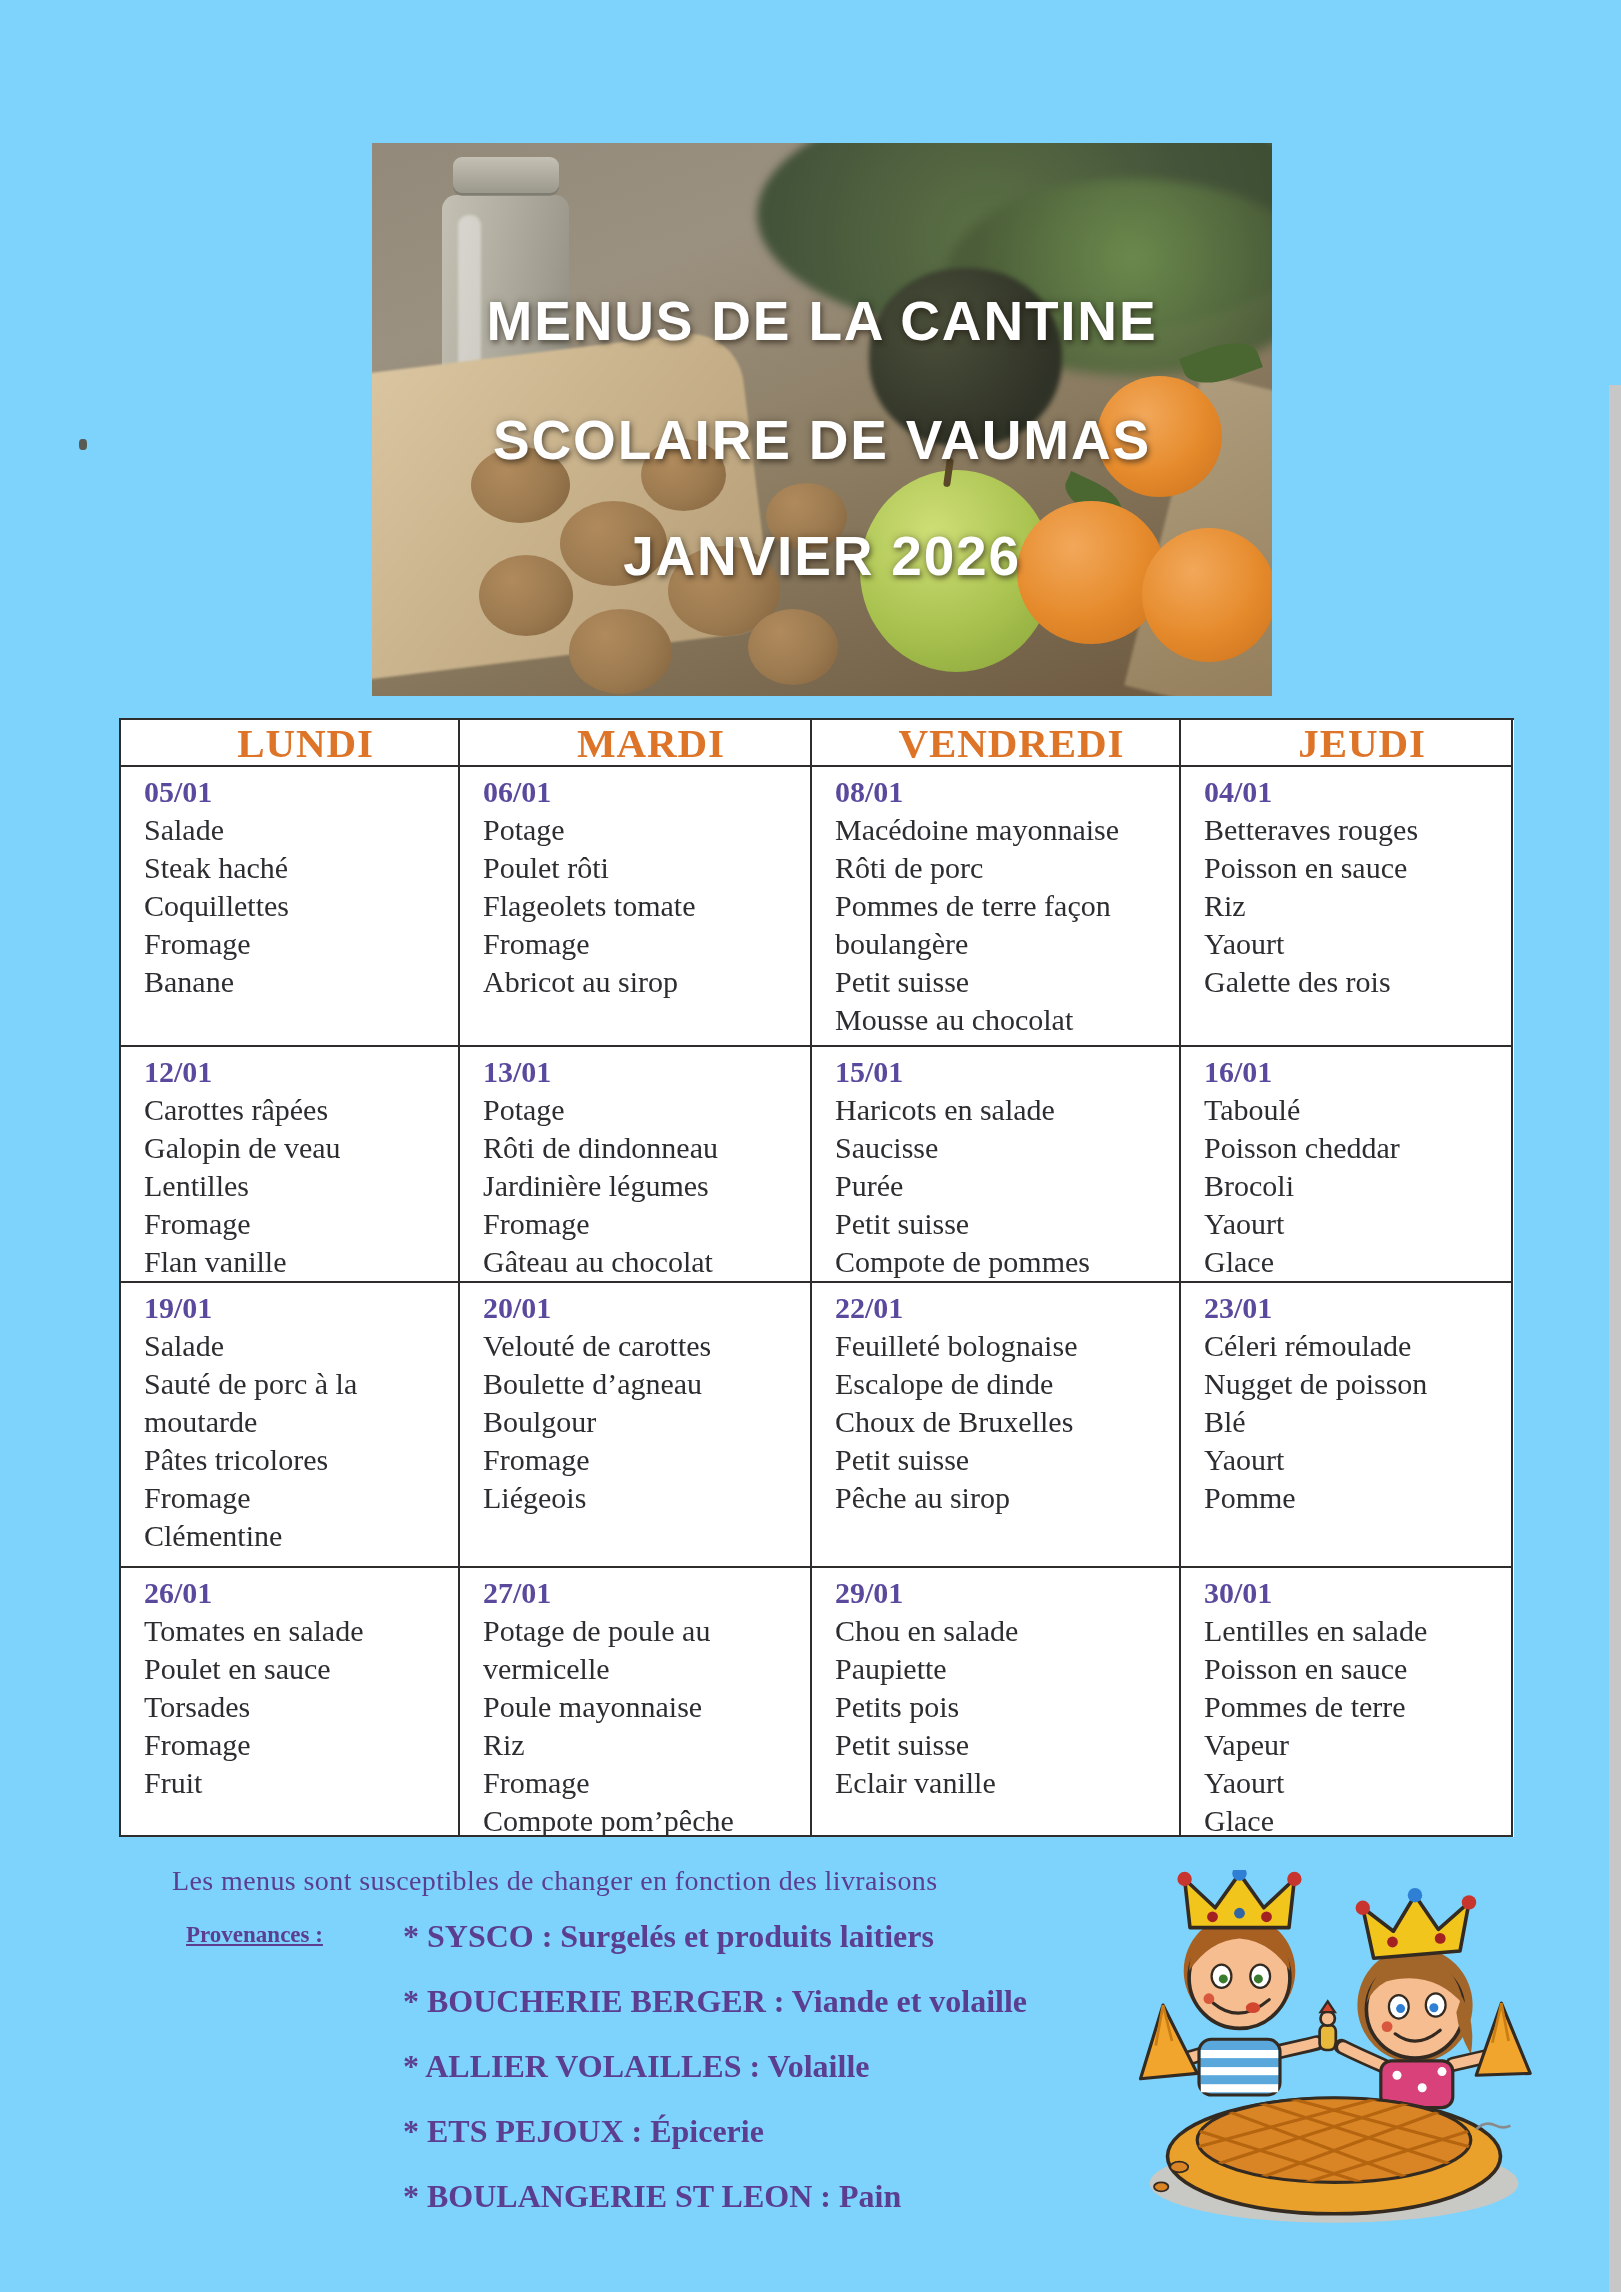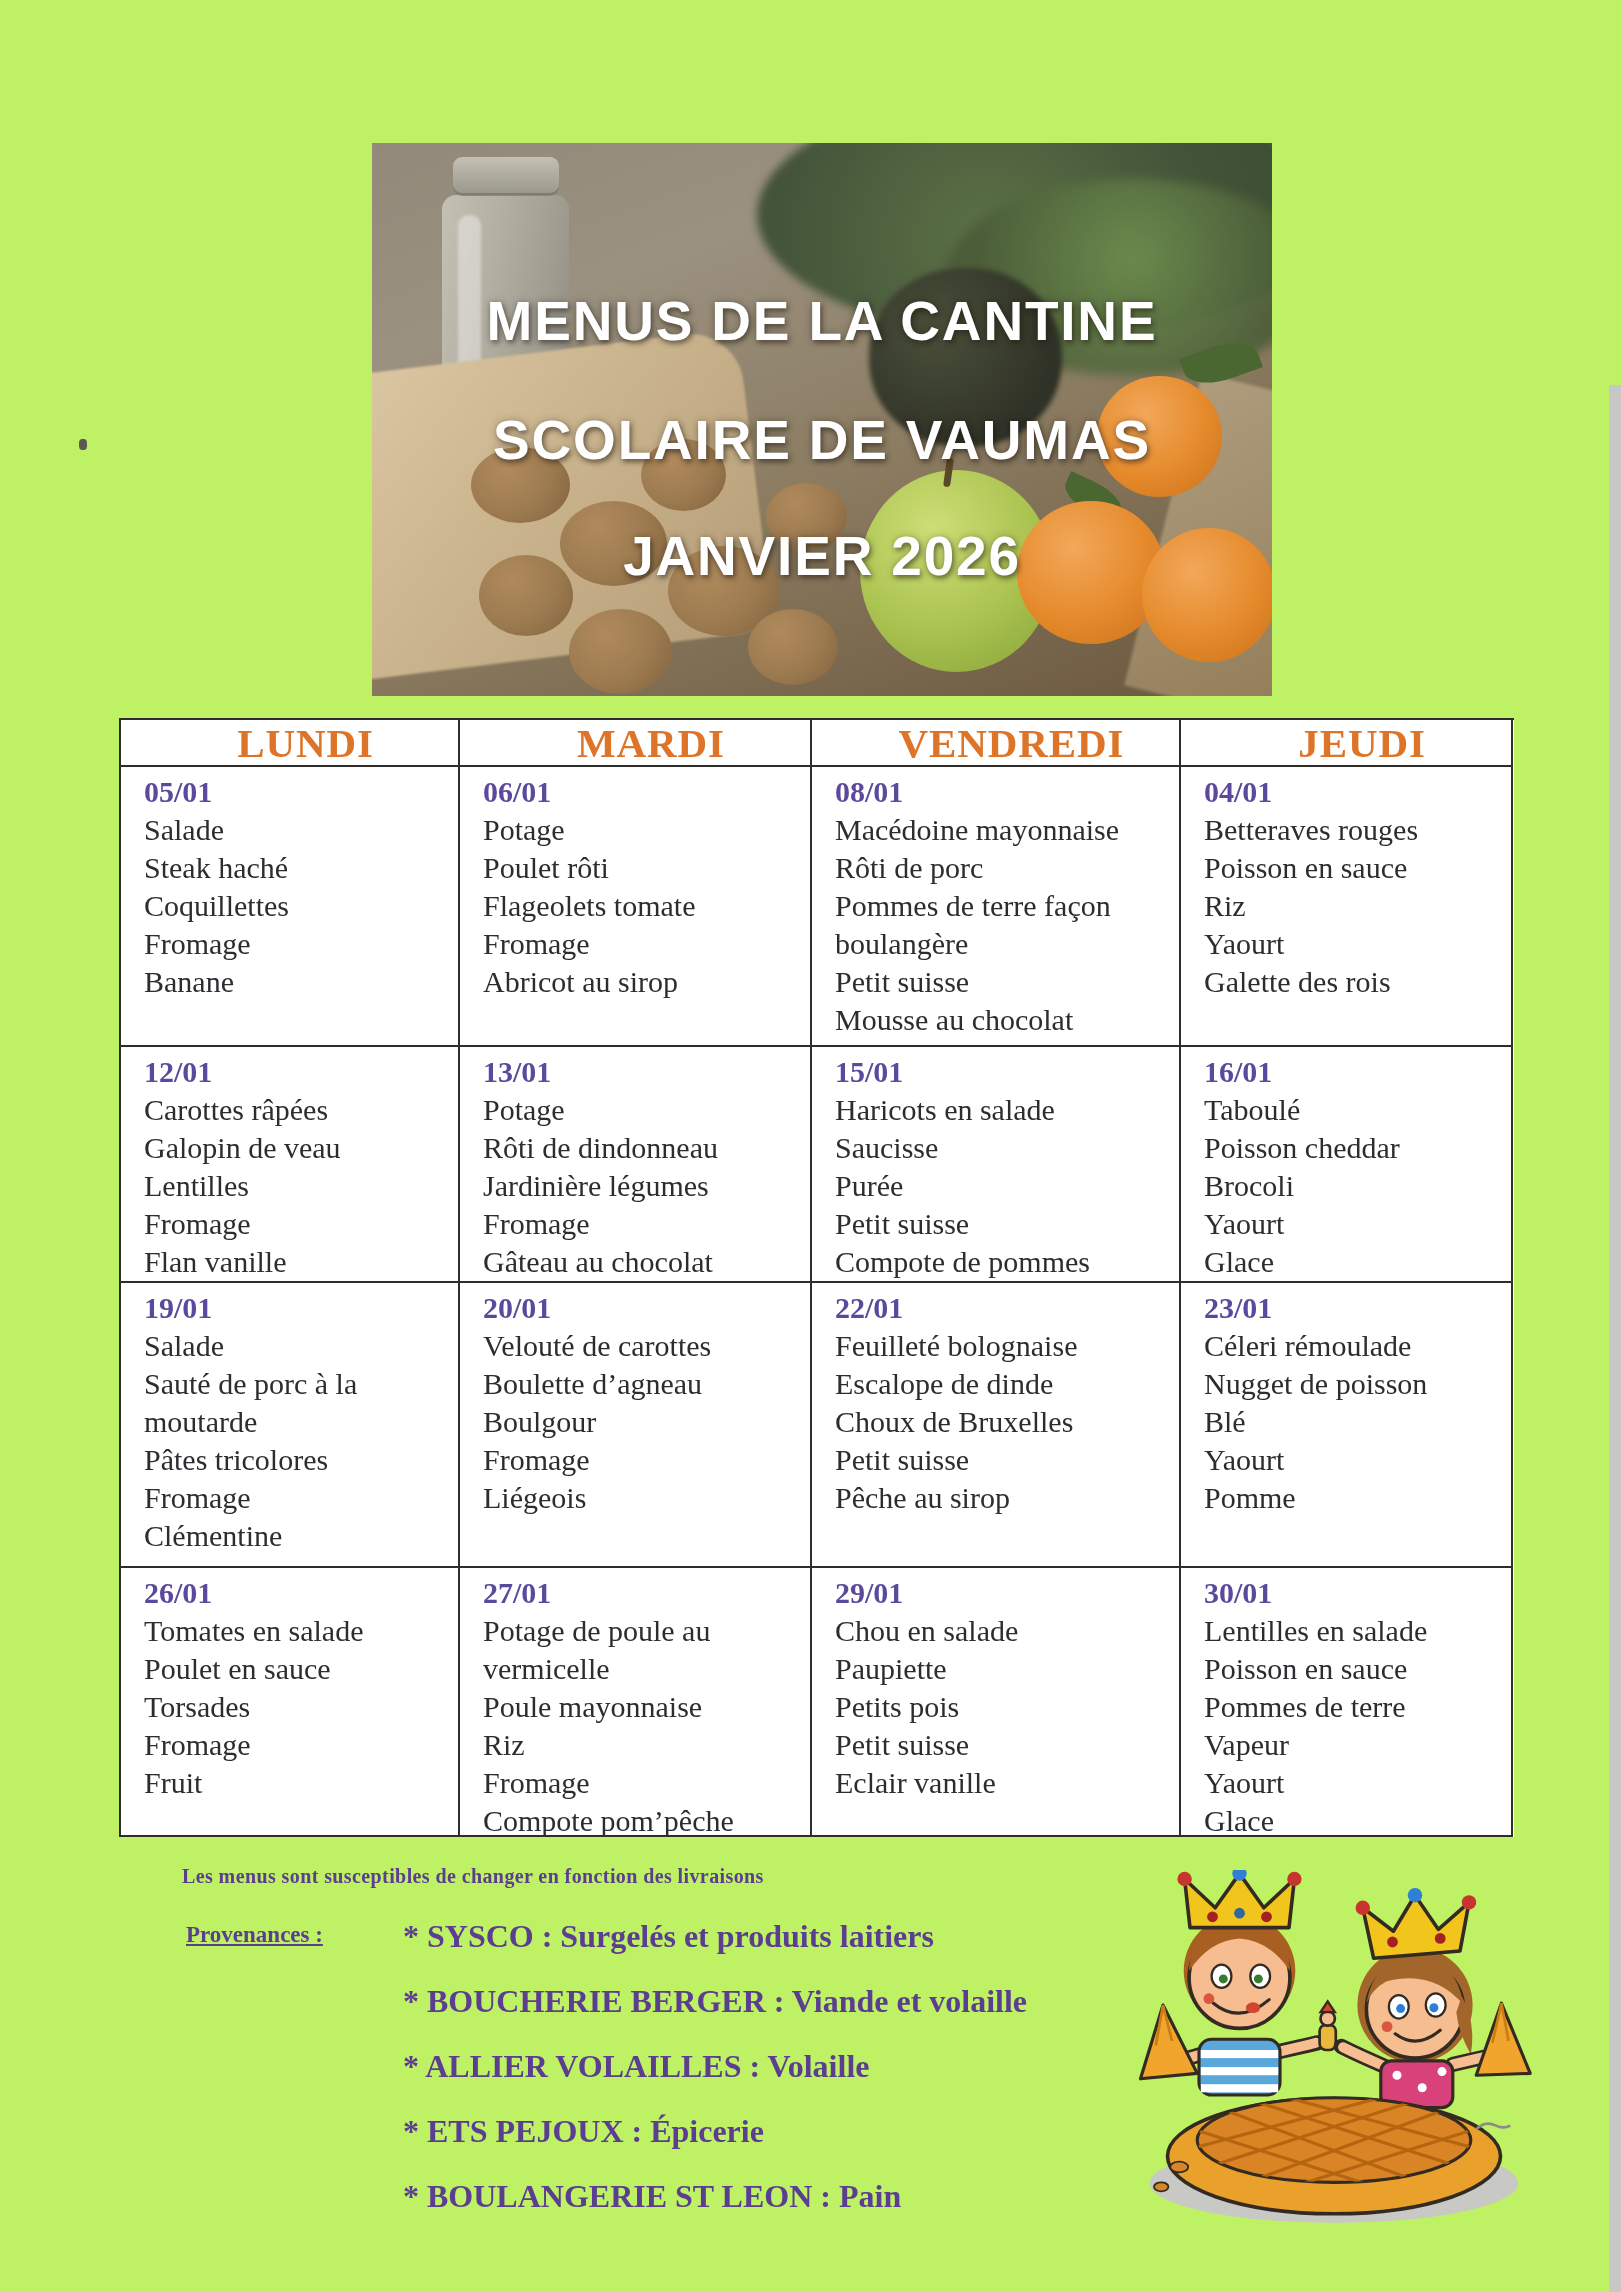--- a/index.html
+++ b/index.html
@@ -1,18 +1,18 @@
 <!DOCTYPE html>
 <html style="font-size:14.3px"><head>
 <meta charset="utf-8">
 <style>
   html,body { margin:0; padding:0; background:#e8e8e8; }
   .page {
     position:relative; width:1621px; height:2293px; margin:0 auto;
-    background:#bef264; overflow:hidden;
+    background:#7dd3fc; overflow:hidden;
     font-family:"Liberation Serif","DejaVu Serif",serif;
   }
 
   
   .photo {
     position:absolute; left:372px; top:143px; width:900px; height:553px;
     overflow:hidden;
     background:linear-gradient(160deg,#93897a 0%,#9b9180 25%,#8c7d63 55%,#76644a 85%,#6a573e 100%);
   }
   .photo .shape { position:absolute; }
@@ -69,22 +69,22 @@
   .cell { border-right:2.7px solid #2e2d2b; border-bottom:2.7px solid #2e2d2b; overflow:hidden;padding-left:32px; }
   .head {
     display:flex; align-items:center; justify-content:center;
     font-weight:bold; font-size:41px; color:#dd7428; letter-spacing:0.9px;
   }
   .day-cell { padding:6.3px 7.2px 0 23px; font-size:30px; line-height:38px; color:#2d2d31; }
   .date { font-weight:bold; color:#5a499d; }
 
   
   .notice {
-    position:absolute; left:182px; top:1865px;
-    font-size:20px; font-weight:bold; color:#5c3e91; letter-spacing:0.4px;
+    position:absolute; left:172px; top:1865px;
+    font-size:28px; font-weight:normal; color:#5c3e91; letter-spacing:0.4px;
   }
   .provenances { position:absolute; left:186px; top:1904px; color:#5c3e91; font-weight:bold; }
   .prov-label { position:absolute; left:0; top:18px; font-size:23px; text-decoration:underline; }
   .prov-list { margin-left:217px; }
   .prov-item { font-size:32px; line-height:65px; white-space:nowrap; }
 
   
   .kids { position:absolute; left:1118px; top:1870px; width:423px; height:387px; }
 
   

